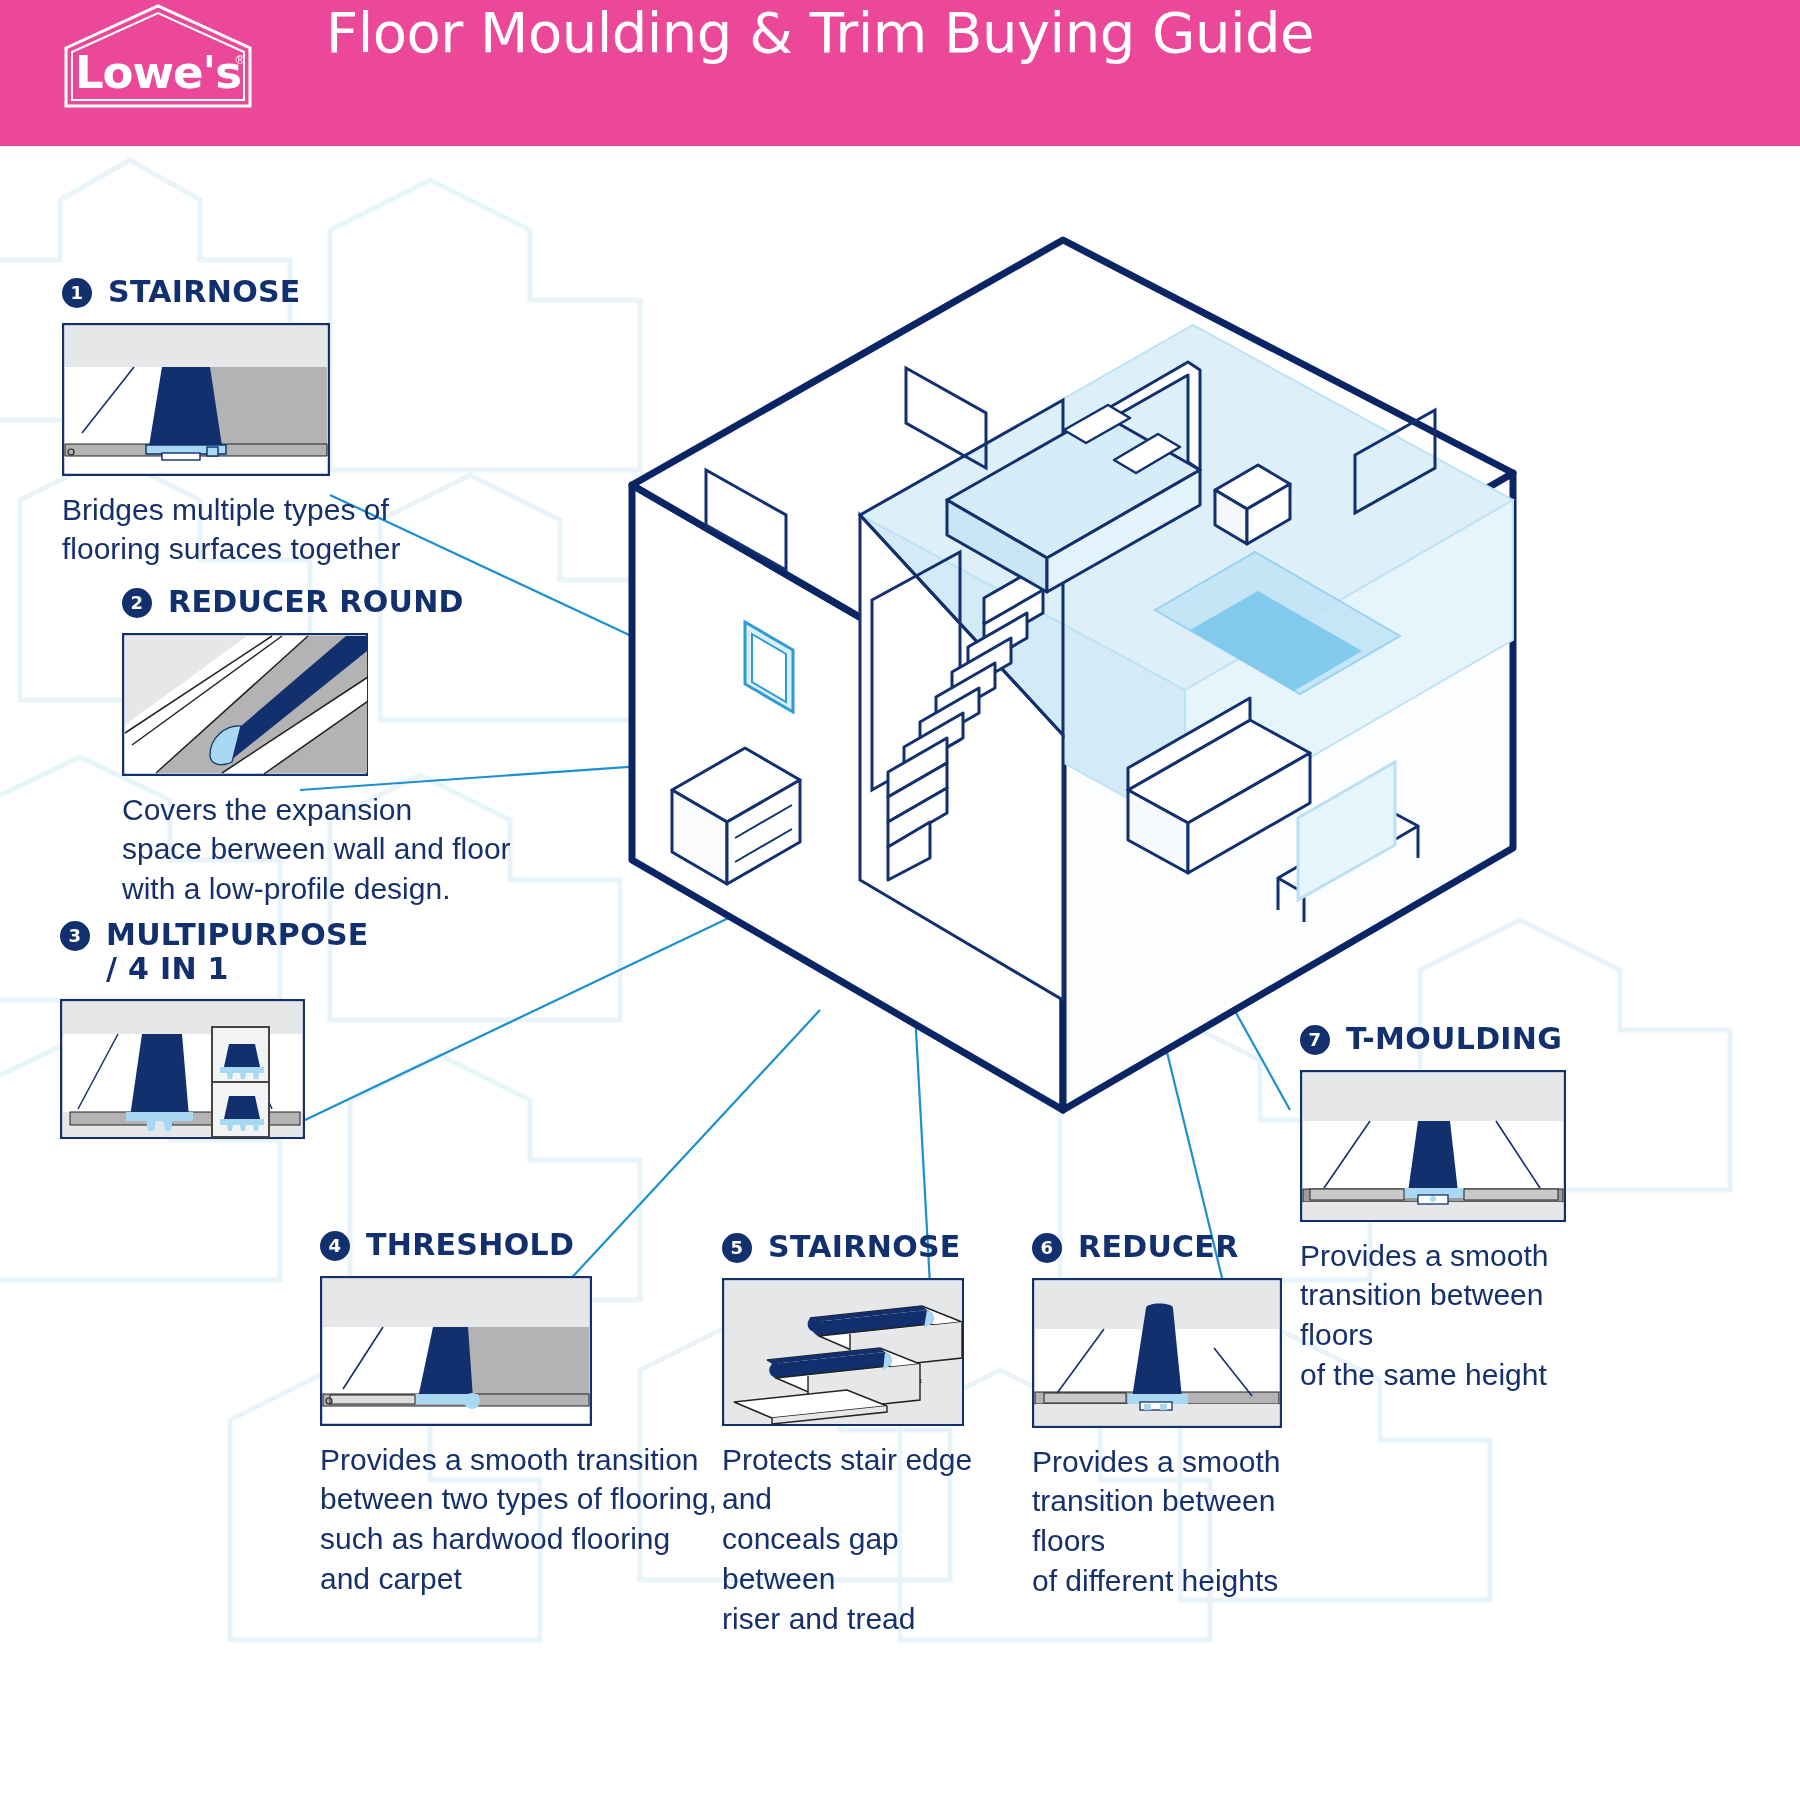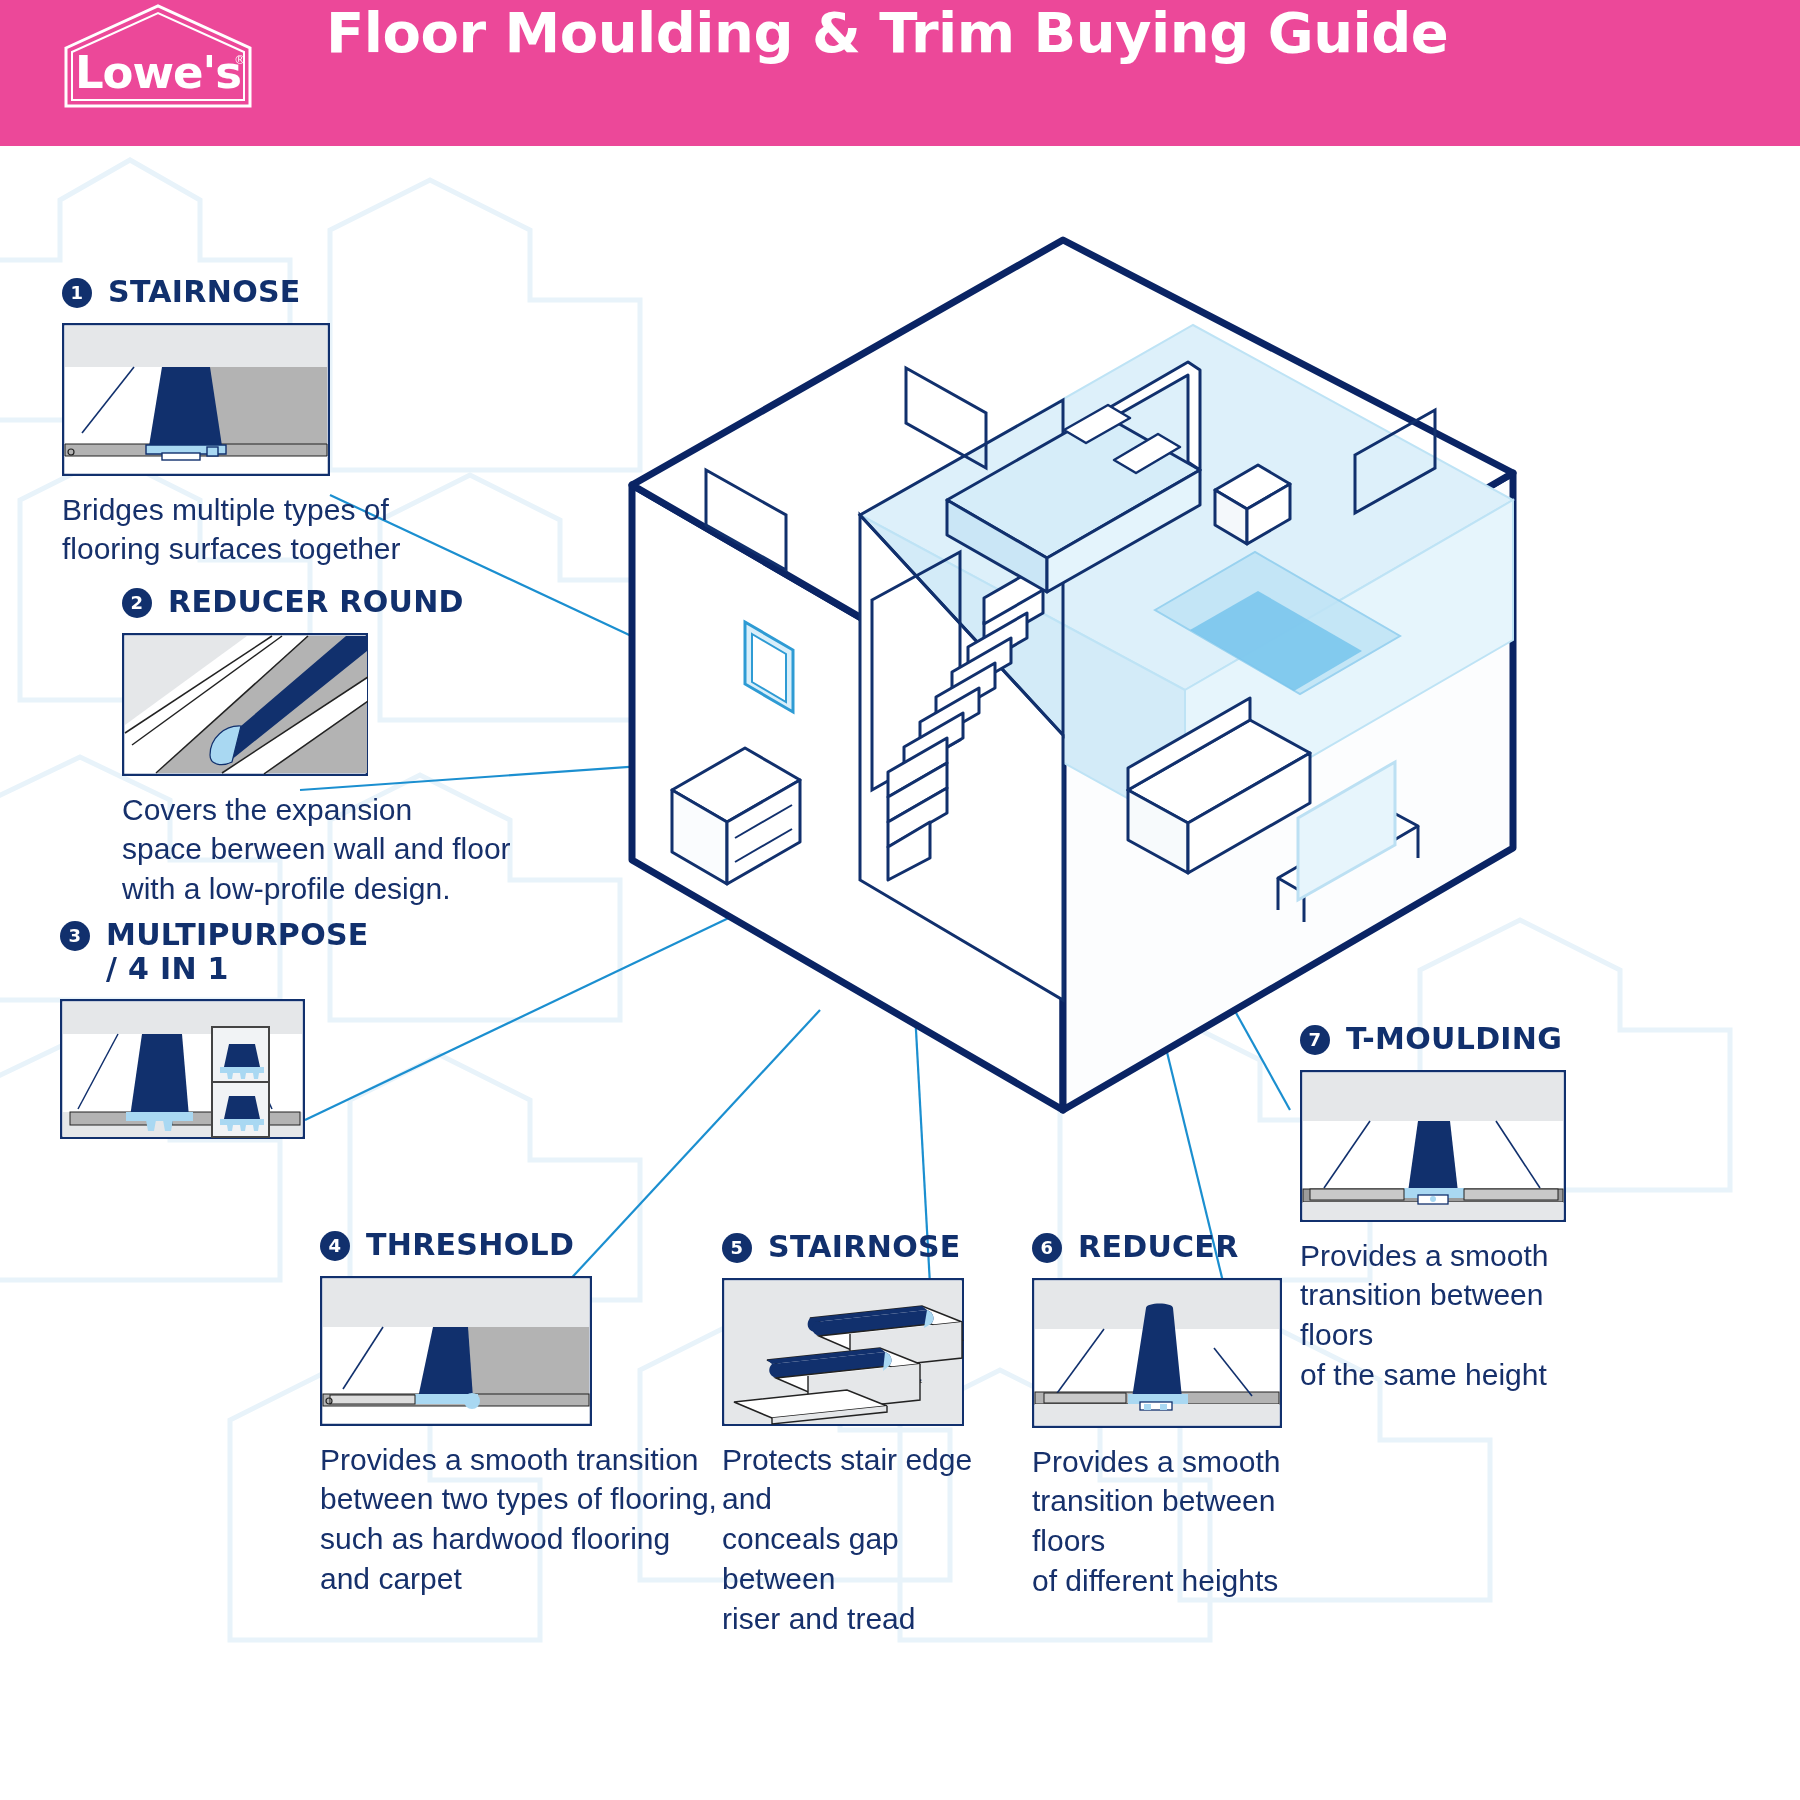--- a/index.html
+++ b/index.html
@@ -18,21 +18,21 @@
     display:flex; align-items:flex-start;
   }
   #logo-box {
     margin-left:58px; width:200px; height:110px; position:relative;
   }
   #logo-box svg { display:block; }
   #header-title {
     margin-left:68px;
     color:#ffffff;
     font-size:56px;
-    font-weight:bold;
+    font-weight:normal;
     letter-spacing:-0.5px;
     font-family:"DejaVu Sans", sans-serif;
   }
   
   #watermarks { position:absolute; inset:0; pointer-events:none; z-index:0; }
   
   #art { position:absolute; left:0; top:0; width:1800px; height:1800px; z-index:1; }
   
   .sec { position:absolute; z-index:3; }
   .sec-head {

